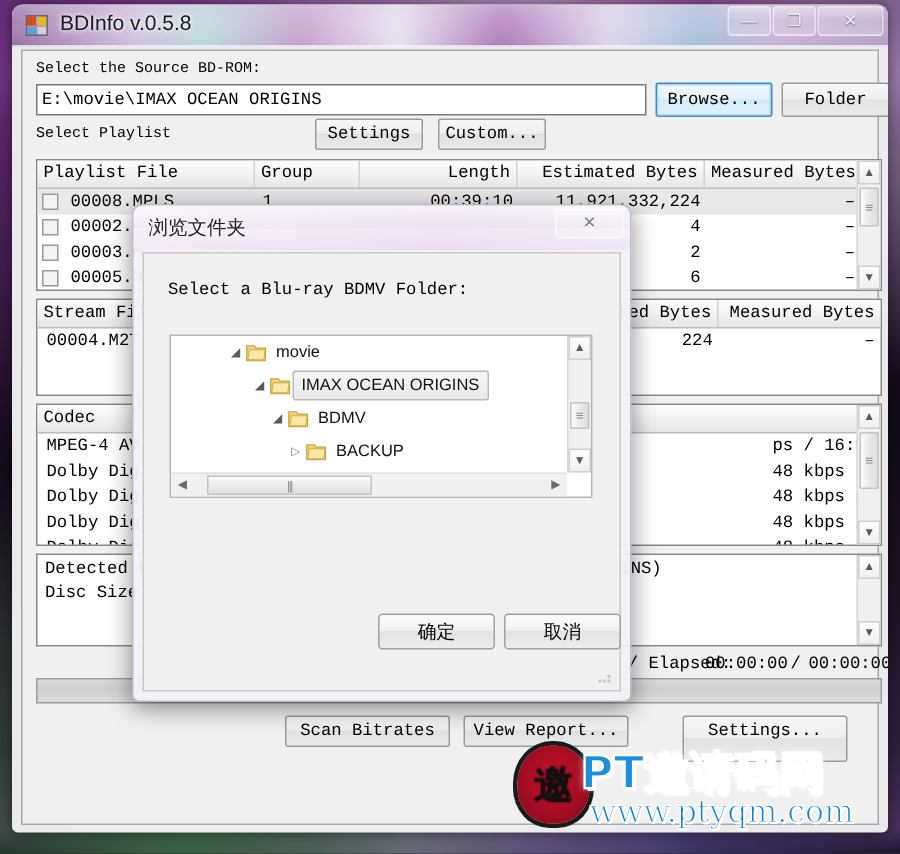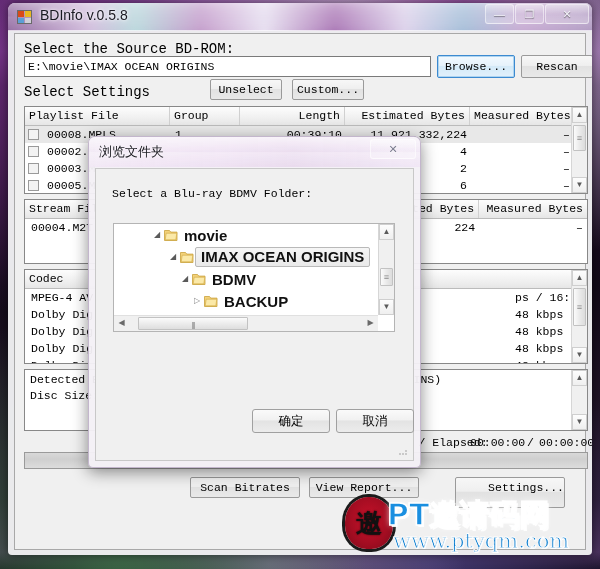--- a/index.html
+++ b/index.html
@@ -76,21 +76,21 @@
   }
   .win-btn.close { width: 44px; }
 
   
   .client {
     position: absolute; left: 6px; top: 30px; right: 6px; bottom: 5px;
     background: #f0f0f0;
     border: 1px solid #a8a8a8;
   }
 
-  .lbl { font-family: "Liberation Mono", monospace; font-size: 14px; color: #000; }
+  .lbl { font-family: "Liberation Mono", monospace; font-size: 10px; color: #000; }
 
   .src-label { position:absolute; left: 9px; top: 7px; }
   .src-input {
     position: absolute; left: 9px; top: 22px; width: 407px; height: 21px;
     border: 1px solid #7a7a7a; background: #fff;
     font-family: "Liberation Mono", monospace; font-size: 11.5px;
     padding: 2px 3px; color: #000; outline: none;
   }
   .btn {
     font-family: "Liberation Mono", monospace; font-size: 11.5px; color: #000;
@@ -170,21 +170,21 @@
   .time-lbl {
     position: absolute; font-family: "Liberation Mono", monospace; font-size: 11.5px; color: #000;
   }
   .progress {
     position: absolute; left: 9px; top: 513px; width: 564px; height: 17px;
     border: 1px solid #9a9a9a;
     background: linear-gradient(180deg,#d8d8d8,#cfcfcf 40%,#dcdcdc);
   }
   .btn-scan   { position: absolute; left: 175px; top: 538px; width: 110px; height: 21px; line-height: 19px; font-family: Liberation Mono, monospace; }
   .btn-report { position: absolute; left: 294px; top: 538px; width: 110px; height: 21px; line-height: 19px; }
-  .btn-settings{position: absolute; left: 440px; top: 538px; width: 110px; height: 31px; line-height: 19px; text-align: right; }
+  .btn-settings{position: absolute; left: 440px; top: 538px; width: 110px; height: 31px; line-height: 19px; }
 
   
   #dialog {
     position: absolute; left: 88px; top: 136px; width: 333px; height: 332px;
     border-radius: 7px 7px 5px 5px;
     background: rgba(244,240,246,0.96);
     box-shadow: 0 4px 16px rgba(0,0,0,.45);
     border: 1px solid rgba(190,175,200,.9);
   }
   #dialog .dlg-title {
@@ -219,21 +219,21 @@
     position: absolute; left: 17px; top: 54px; width: 282px; height: 109px;
     background: #fff; border: 1px solid #b4b4b4; overflow: hidden;
   }
   .tree-inner { position:absolute; left:0; top:0; right:16px; bottom:16px; overflow:hidden; }
   .tnode { display:flex; align-items:center; height: 22px; white-space: nowrap; }
   .tnode .exp {
     width: 14px; flex:none; text-align:center; font-size: 8px; color:#8a8a8a; line-height: 22px;
   }
   .tnode .exp.open { color:#5a5a5a; }
   .tnode .tlabel {
-    font-family: "Liberation Sans", sans-serif; font-size: 15px; color: #111; padding-left: 5px; font-weight: bold;
+    font-family: "Liberation Sans", sans-serif; font-size: 11px; color: #111; padding-left: 5px;
   }
   .tnode.selected .tlabel {
     background: linear-gradient(180deg,#f6f6f6,#e9e9e9);
     border: 1px solid #b9b9b9; border-radius: 2px; padding: 0 5px; line-height: 18px;
   }
   .folder-ico { width: 15px; height: 13px; flex: none; position: relative; }
   .hsb {
     position:absolute; left:0; right:16px; bottom:0; height:16px;
     background:#f0f0f0; border-top:1px solid #e0e0e0; display:flex; align-items:center;
   }
@@ -315,24 +315,24 @@
       <div class="win-btn">❐</div>
       <div class="win-btn close">✕</div>
     </div>
   </div>
 
   <div class="client">
 
     <div class="lbl src-label">Select the Source BD-ROM:</div>
     <input class="src-input" value="E:\movie\IMAX OCEAN ORIGINS" style="">
     <div class="btn btn-browse focus">Browse...</div>
-    <div class="btn btn-rescan">Rescan</div>
-
-    <div class="lbl pl-label">Select Settings</div>
-    <div class="btn btn-unsel">Unselect</div>
+    <div class="btn btn-rescan">Folder</div>
+
+    <div class="lbl pl-label">Select Playlist</div>
+    <div class="btn btn-unsel">Settings</div>
     <div class="btn btn-custom">Custom...</div>
 
     <div class="grid" style="left:9px; top:72px; width:564px; height:88px;">
       <div class="grid-head">
         <div class="hc" style="width:145px">Playlist File</div>
         <div class="hc" style="width:70px">Group</div>
         <div class="hc" style="width:105px; text-align:right">Length</div>
         <div class="hc" style="width:125px; text-align:right">Estimated Bytes</div>
         <div class="hc" style="width:103px; text-align:right; border-right:none">Measured Bytes</div>
       </div>

